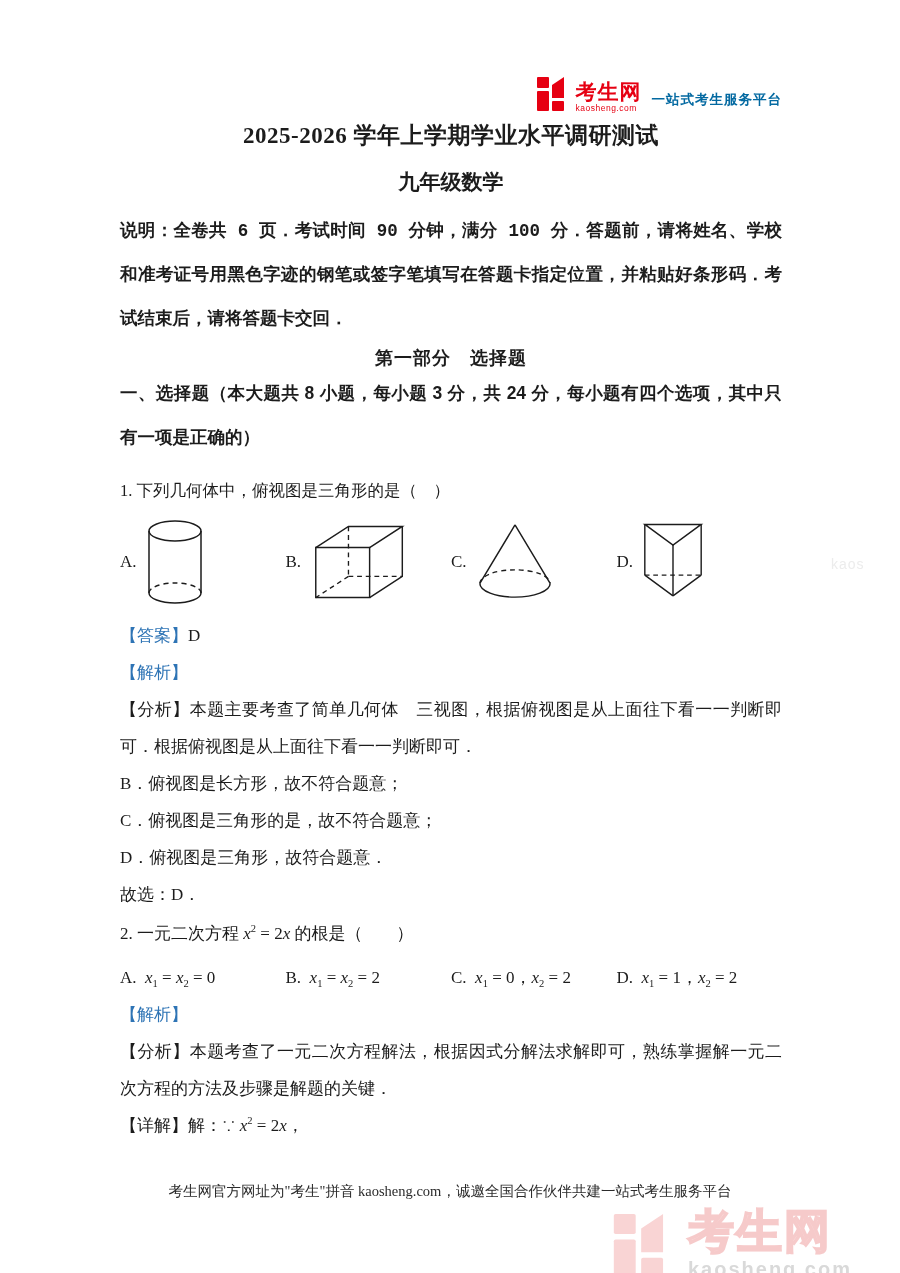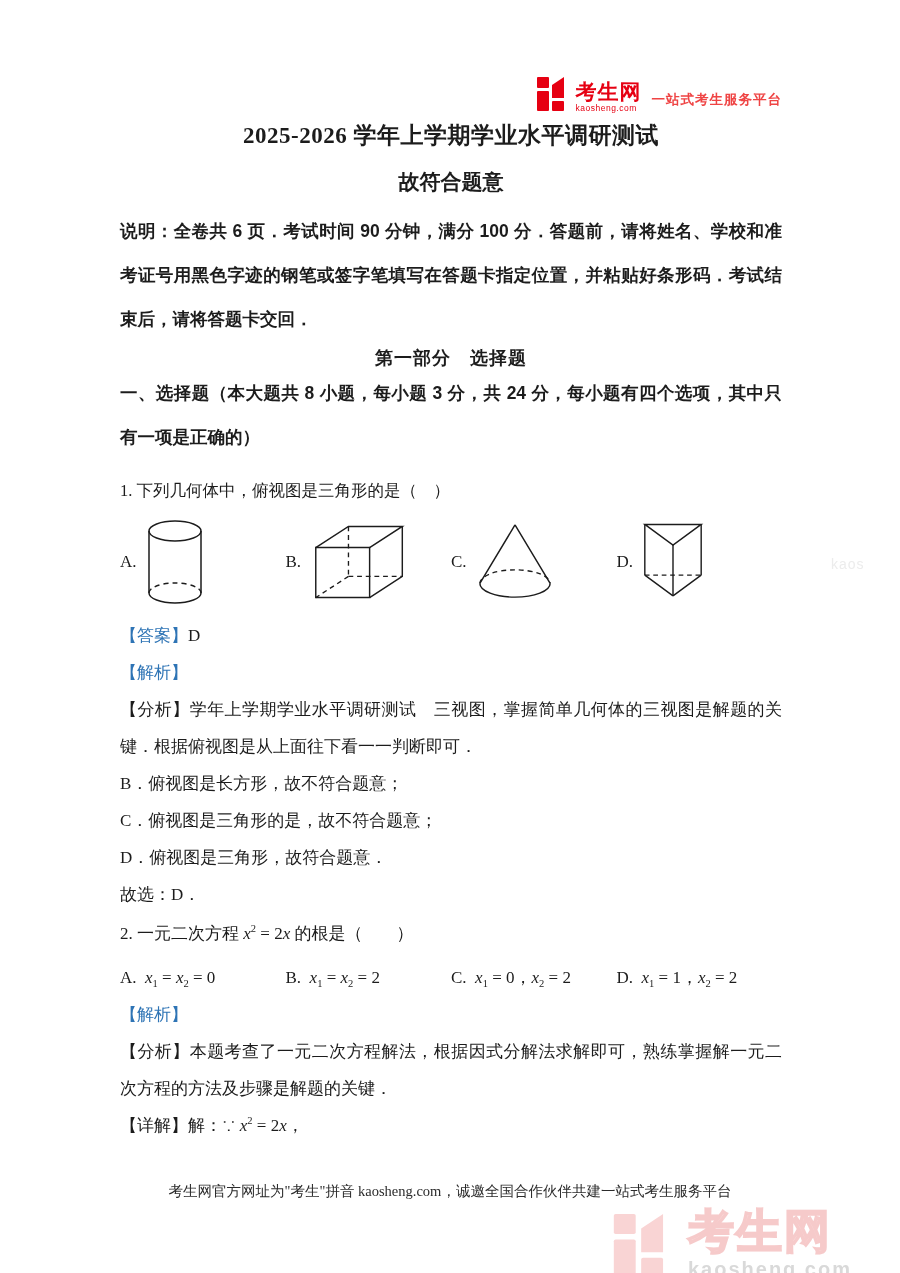--- a/index.html
+++ b/index.html
@@ -12,29 +12,29 @@
   }
   .content { padding:0 82px 0 84px; }
 
   
   .logo-row { display:flex; justify-content:flex-end; align-items:flex-end; padding-top:66px; }
   .logo-cluster { display:flex; align-items:flex-end; gap:6px; }
   .logo-icon { width:34px; height:36px; }
   .logo-textcol { display:flex; flex-direction:column; line-height:1; }
   .logo-name { font-family:"Liberation Sans","DejaVu Sans",sans-serif; font-weight:700; font-size:21px; color:#e60012; letter-spacing:1px; }
   .logo-domain { font-family:"Liberation Sans","DejaVu Sans",sans-serif; font-size:8.5px; color:#e60012; letter-spacing:.5px; margin-top:2px; }
-  .logo-tagline { font-family:"Liberation Sans","DejaVu Sans",sans-serif; font-weight:700; font-size:13.5px; color:#ef4444; margin-left:10px; padding-bottom:3px; letter-spacing:1px; }
+  .logo-tagline { font-family:"Liberation Sans","DejaVu Sans",sans-serif; font-weight:700; font-size:13.5px; color:#0369a1; margin-left:10px; padding-bottom:3px; letter-spacing:1px; }
 
   
   .doc-title { text-align:center; font-size:23px; font-weight:700; margin-top:8px; letter-spacing:.5px; }
   .doc-subtitle { text-align:center; font-size:21px; font-weight:700; margin-top:17px; }
 
   
   .notice {
-    font-family:Liberation Sans, sans-serif; font-weight:700;
+    font-family:Liberation Mono, monospace; font-weight:700;
     font-size:17.5px; line-height:44px; text-align:justify; margin-top:13px;
   }
   .part-title {
     text-align:center; font-family:"Liberation Sans","DejaVu Sans",sans-serif;
     font-weight:700; font-size:18px; margin-top:5px; letter-spacing:1px;
   }
   .intro {
     font-family:"Liberation Sans","DejaVu Sans",sans-serif; font-weight:700;
     font-size:17.5px; line-height:44px; text-align:justify; margin-top:1px;
   }
@@ -91,21 +91,21 @@
         </svg>
         <div class="logo-textcol">
           <span class="logo-name">考生网</span>
           <span class="logo-domain">kaosheng.com</span>
         </div>
       </div>
       <span class="logo-tagline">一站式考生服务平台</span>
     </div>
 
     <h1 class="doc-title">2025-2026 学年上学期学业水平调研测试</h1>
-    <h2 class="doc-subtitle">故符合题意</h2>
+    <h2 class="doc-subtitle">九年级数学</h2>
 
     <p class="notice">说明：全卷共 6 页．考试时间 90 分钟，满分 100 分．答题前，请将姓名、学校和准考证号用黑色字迹的钢笔或签字笔填写在答题卡指定位置，并粘贴好条形码．考试结束后，请将答题卡交回．</p>
 
     <p class="part-title">第一部分　选择题</p>
     <p class="intro">一、选择题（本大题共 8 小题，每小题 3 分，共 24 分，每小题有四个选项，其中只有一项是正确的）</p>
 
     <p class="line stem">1. 下列几何体中，俯视图是三角形的是（　）</p>
 
     <div class="figure-row">
       <div class="figure">
@@ -142,21 +142,21 @@
           <path class="fig-stroke" d="M3 6 H63 L33 28 Z"></path>
           <path class="fig-stroke" d="M3 6 V60 M63 6 V60 M33 28 V82"></path>
           <path class="fig-dash" d="M3 60 H63"></path>
           <path class="fig-stroke" d="M3 60 L33 82 M63 60 L33 82"></path>
         </svg>
       </div>
     </div>
 
     <p class="line"><span class="tag-blue">【答案】</span><span>D</span></p>
     <p class="line"><span class="tag-blue">【解析】</span></p>
-    <p class="para"><span>【分析】</span><span>学年上学期学业水平调研测试　三视图，掌握简单几何体的三视图是解题的关键．根据俯视图是从上面往下看一一判断即可．</span></p>
+    <p class="para"><span>【分析】</span><span>本题主要考查了简单几何体　三视图，根据俯视图是从上面往下看一一判断即可．根据俯视图是从上面往下看一一判断即可．</span></p>
     <p class="line">B．俯视图是长方形，故不符合题意；</p>
     <p class="line">C．俯视图是三角形的是，故不符合题意；</p>
     <p class="line">D．俯视图是三角形，故符合题意．</p>
     <p class="line">故选：D．</p>
 
     <p class="line" style="margin-top:2px;">2. 一元二次方程<span class="math"> <i>x</i><sup>2</sup> = 2<i>x</i> </span>的根是（　　）</p>
 
     <div class="opt-row" style="margin-top:7px;">
       <div class="opt"><span>A.</span>&nbsp;&nbsp;<span class="math"><i>x</i><sub>1</sub> = <i>x</i><sub>2</sub> = 0</span></div>
       <div class="opt"><span>B.</span>&nbsp;&nbsp;<span class="math"><i>x</i><sub>1</sub> = <i>x</i><sub>2</sub> = 2</span></div>

